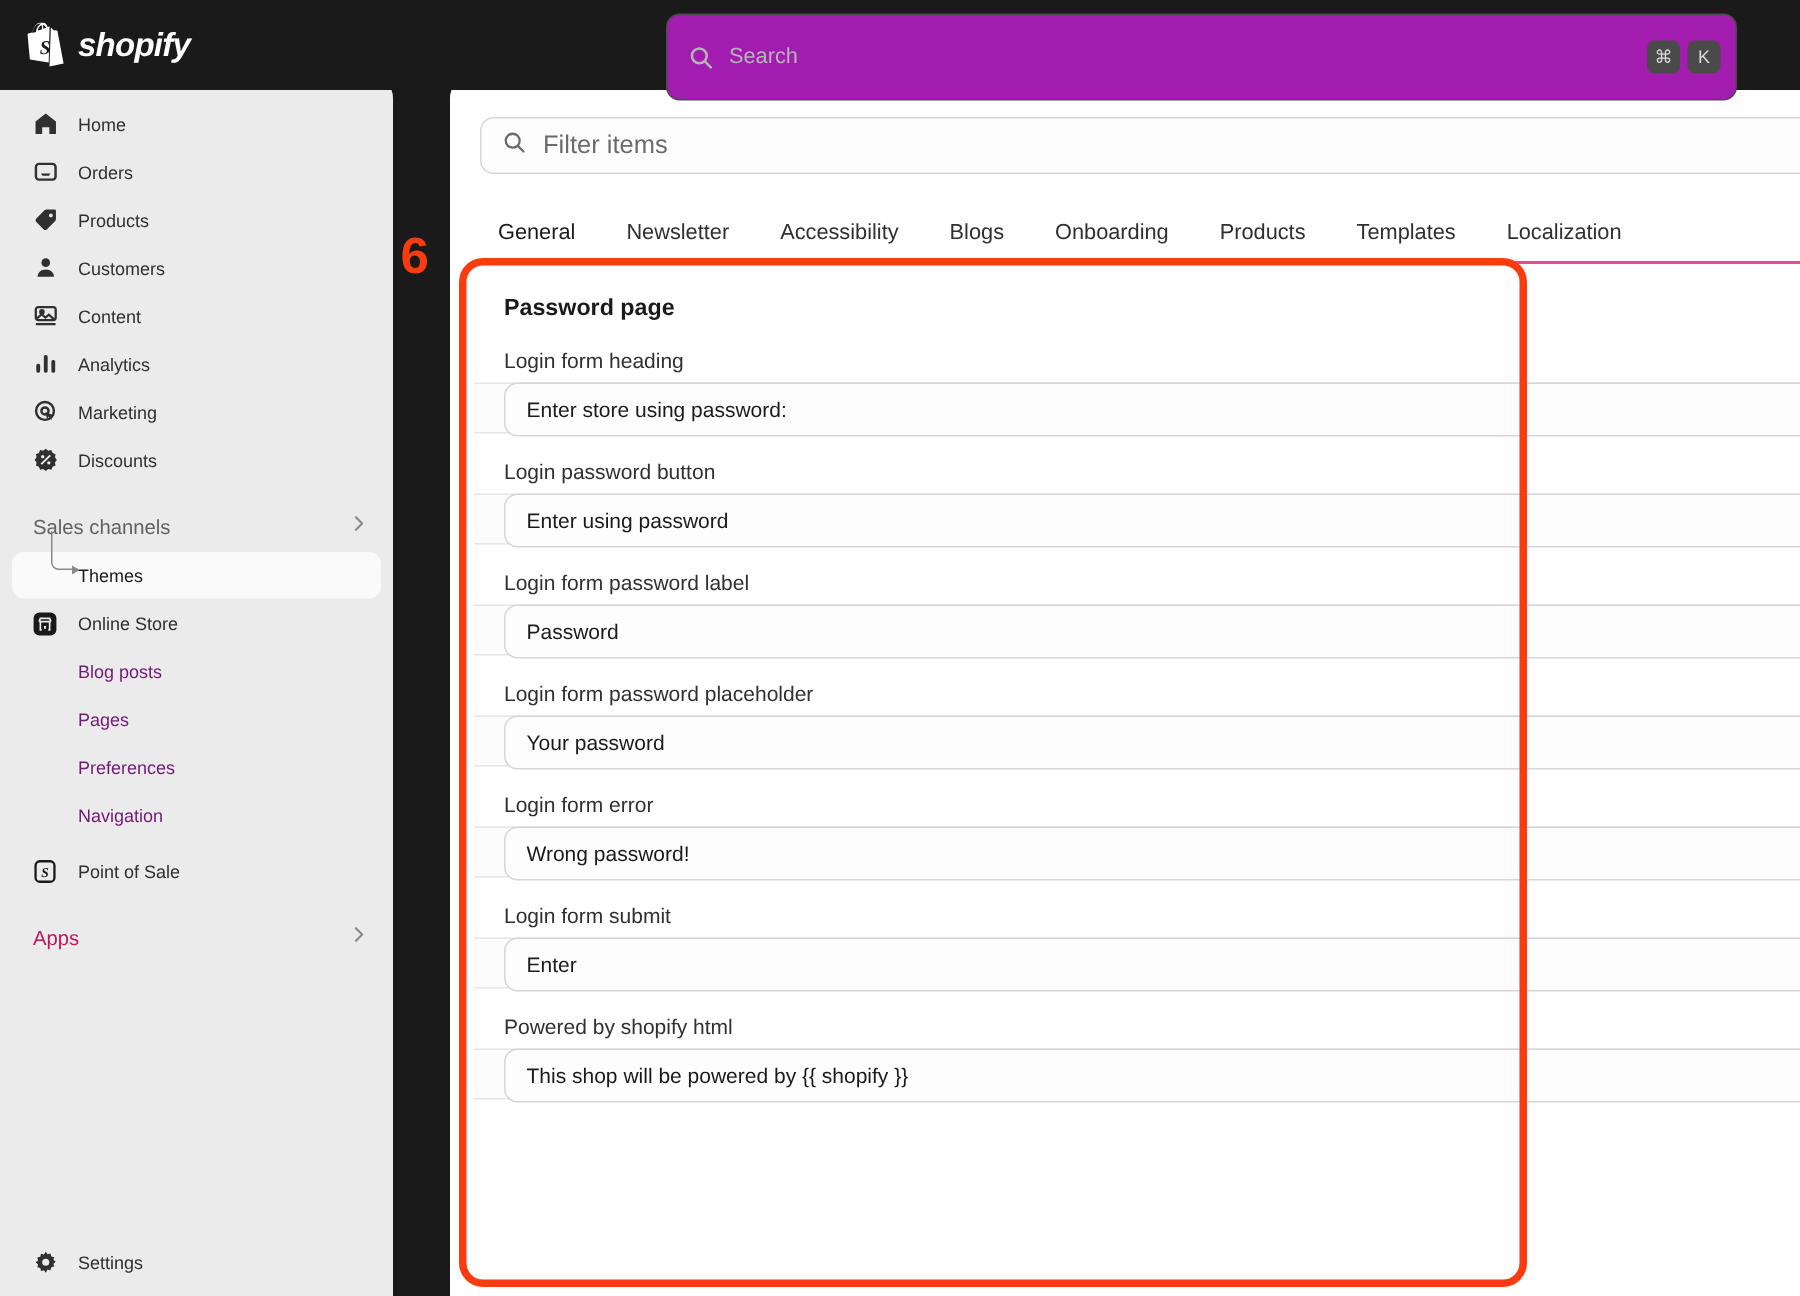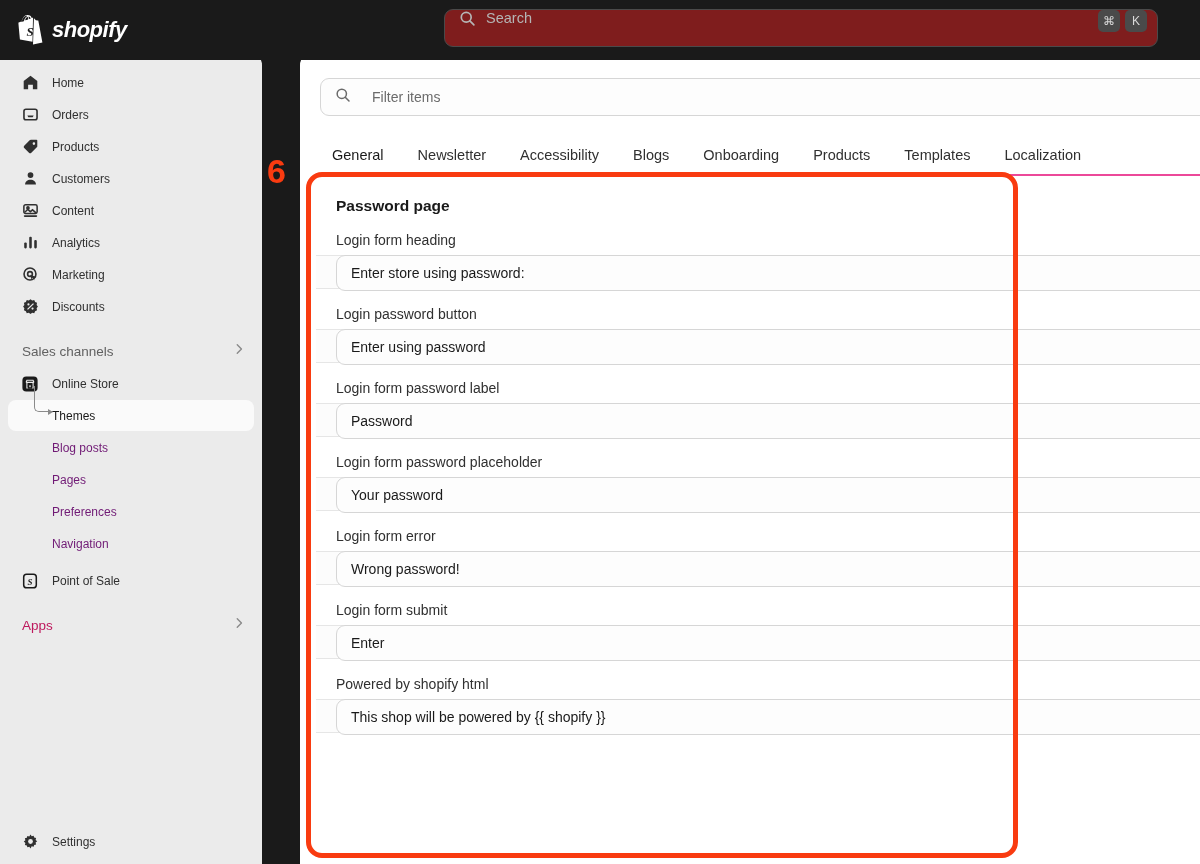--- a/index.html
+++ b/index.html
@@ -24,25 +24,25 @@
     margin-left: 18px;
   }
   .logo-mark { width: 26px; height: 30px; display:block; }
   .logo-word {
     color: #ffffff; font-size: 22px; font-weight: 700;
     font-style: italic; letter-spacing: -0.5px;
     font-family: "Liberation Sans", sans-serif;
   }
   .search-wrap {
     position: absolute; left: 444px; top: 9px;
-    width: 714px; height: 38px;
-    background: #7f1d1d;
+    width: 714px; height: 58px;
+    background: #a21caf;
     border: 1px solid #4a4a4a;
     border-radius: 9px;
-    display: flex; align-items: flex-start;
+    display: flex; align-items: center;
     padding: 0 10px 0 14px;
   }
   .search-icon-t { flex: 0 0 auto; display: flex; align-items: center; }
   .search-ph {
     color: #b5b5b5; font-size: 14.5px; margin-left: 10px; flex: 1;
   }
   .kbd-group { display: flex; gap: 5px; }
   .kbd {
     min-width: 22px; height: 22px; border-radius: 5px;
     background: #4a4a4a; color: #d9d9d9;
@@ -111,21 +111,21 @@
   }
   .filter-wrap {
     margin: 25px 0 0 20px;
     width: 900px; height: 38px;
     background: #fdfdfd;
     border: 1px solid #d6d6d6;
     border-radius: 9px;
     display: flex; align-items: center;
     padding-left: 14px;
   }
-  .filter-ph { font-size: 14px; color: #6b6b6b; margin-left: 21px; }
+  .filter-ph { font-size: 17px; color: #6b6b6b; margin-left: 11px; }
 
   .tabs {
     display: flex; align-items: flex-end;
     margin: 16px 0 0 15px; height: 44px;
     border-bottom: 2px solid #ec4899;
     width: 885px;
   }
   .tab {
     font-size: 14.5px; color: #303030;
     padding: 0 17px 11px 17px;
@@ -300,34 +300,34 @@
 
   <div class="section-head">
     <span class="lbl">Sales channels</span>
     <span>
       <svg width="14" height="14" viewBox="0 0 20 20" fill="none" stroke="#8a8a8a" stroke-width="2" stroke-linecap="round" stroke-linejoin="round">
           <path d="M7.5 4l6 6-6 6"></path>
         </svg>
     </span>
   </div>
 
+  <div class="nav-item sub active themes-row">
+    <span class="branch"></span>
+    <span class="lbl">Themes</span>
+  </div>
+
   <div class="nav-item">
     <span class="ico">
       <svg width="18" height="18" viewBox="0 0 20 20" fill="none" stroke="#1a1a1a" stroke-width="1.7">
           <rect x="2.4" y="2.4" width="15.2" height="15.2" rx="3.4" fill="#1a1a1a"></rect>
           <path d="M5.6 8.2h8.8M5.6 8.2l1-2.4h6.8l1 2.4M6.6 8.2v6.2h6.8V8.2" stroke="#ebebeb" stroke-width="1.3"></path>
           <rect x="8.4" y="10.6" width="3.2" height="3.8" fill="#ebebeb"></rect>
         </svg>
     </span>
     <span class="lbl">Online Store</span>
-  </div>
-
-  <div class="nav-item sub active themes-row">
-    <span class="branch"></span>
-    <span class="lbl">Themes</span>
   </div>
   <div class="nav-item sub">
     <span class="lbl">Blog posts</span>
   </div>
   <div class="nav-item sub">
     <span class="lbl">Pages</span>
   </div>
   <div class="nav-item sub">
     <span class="lbl">Preferences</span>
   </div>

